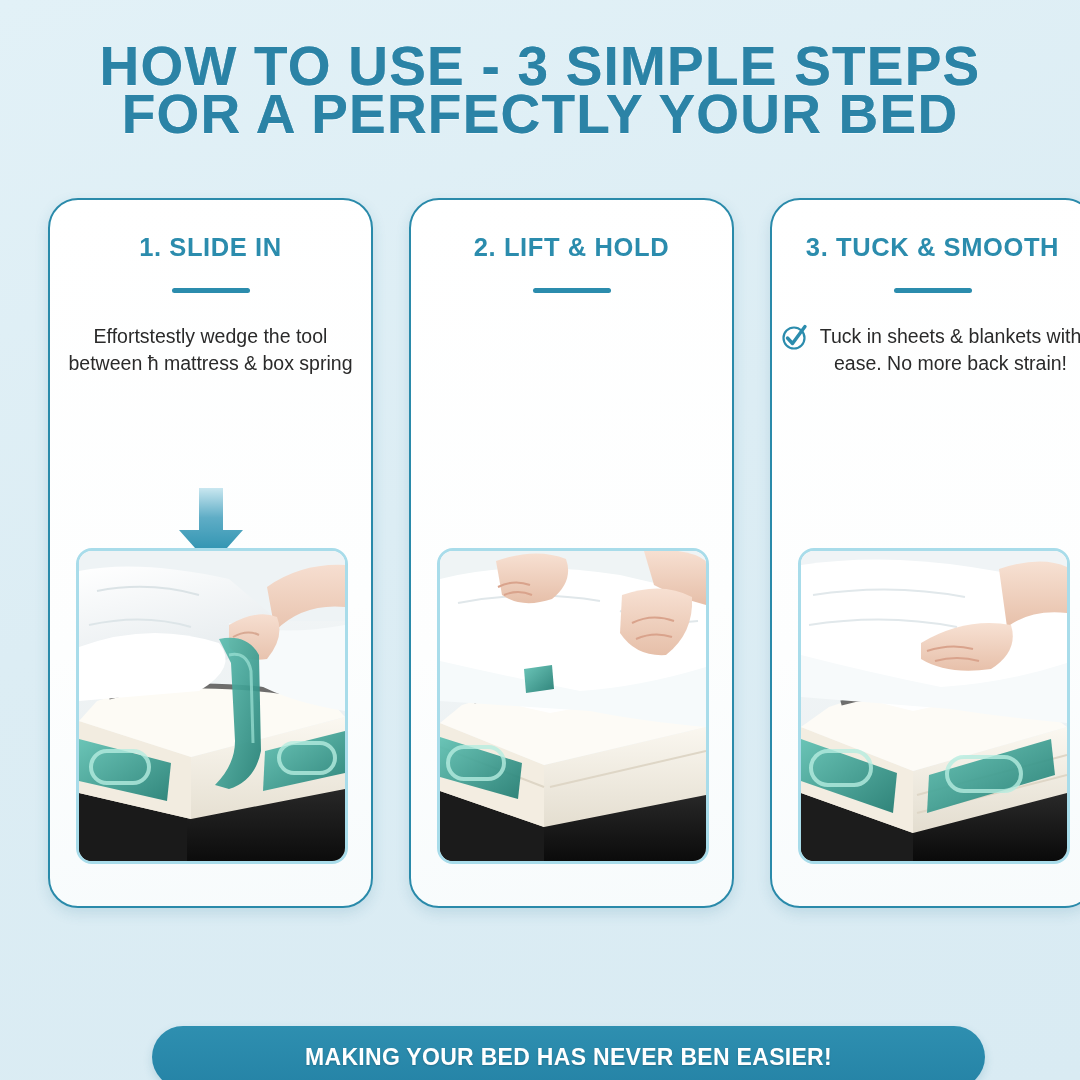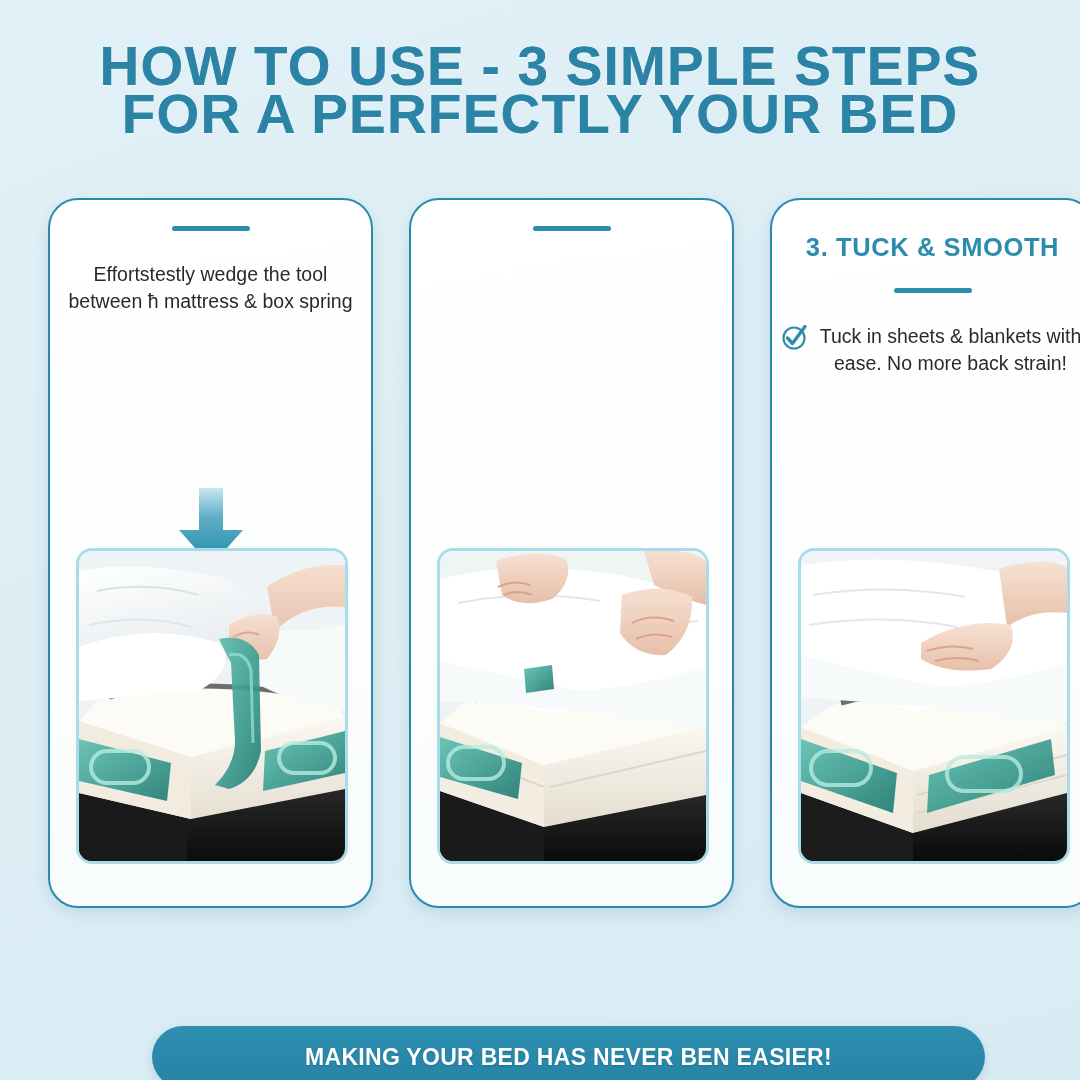--- a/index.html
+++ b/index.html
@@ -147,20 +147,21 @@
 <body>
 
 <div class="title-block">
   <div class="title-line">HOW TO USE - 3 SIMPLE STEPS</div>
   <div class="title-line">FOR A PERFECTLY YOUR BED</div>
 </div>
 
 <div class="cards">
 
   <div class="card">
+    <div class="card-head">1. SLIDE IN</div>
     <div class="divider"></div>
     <div class="card-body">
       <span class="body-text">Effortstestly wedge the tool between ħ mattress &amp; box spring</span>
     </div>
 
     <div class="arrow-wrap">
       <svg width="68" height="78" viewBox="0 0 68 78">
         <defs>
           <linearGradient id="arrGrad" x1="0" y1="0" x2="0" y2="1">
             <stop offset="0%" stop-color="#c9e7f0"></stop>
@@ -228,20 +229,21 @@
         <path d="M0 188 L92 212 L88 250 L0 230 Z" fill="url(#tl1)"></path>
         <rect x="12" y="200" width="58" height="32" rx="16" fill="none" stroke="#b5ece0" stroke-width="4" opacity="0.8"></rect>
 
         <path d="M186 200 L266 180 L266 222 L184 240 Z" fill="url(#tl1)"></path>
         <rect x="200" y="192" width="56" height="30" rx="15" fill="none" stroke="#b5ece0" stroke-width="4" opacity="0.8"></rect>
       </svg>
     </div>
   </div>
 
   <div class="card">
+    <div class="card-head">2. LIFT &amp; HOLD</div>
     <div class="divider"></div>
 
     <div class="photo">
       <svg width="266" height="310" viewBox="0 0 266 310">
         <defs>
           <linearGradient id="bg2" x1="0" y1="0" x2="0" y2="1">
             <stop offset="0%" stop-color="#f4f7f8"></stop>
               <stop offset="100%" stop-color="#e9eff1"></stop>
           </linearGradient>
           <linearGradient id="matt2" x1="0" y1="0" x2="0" y2="1">

